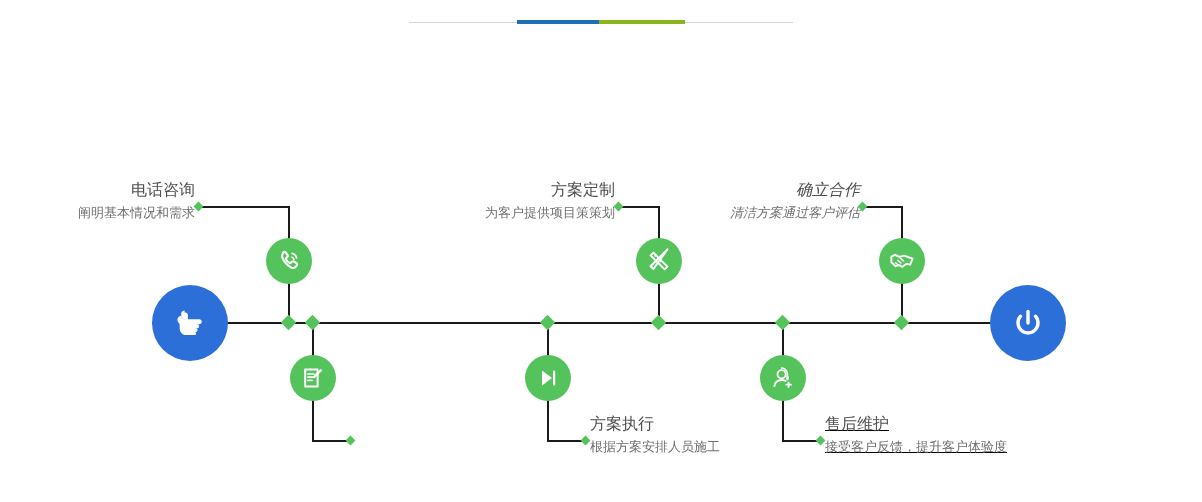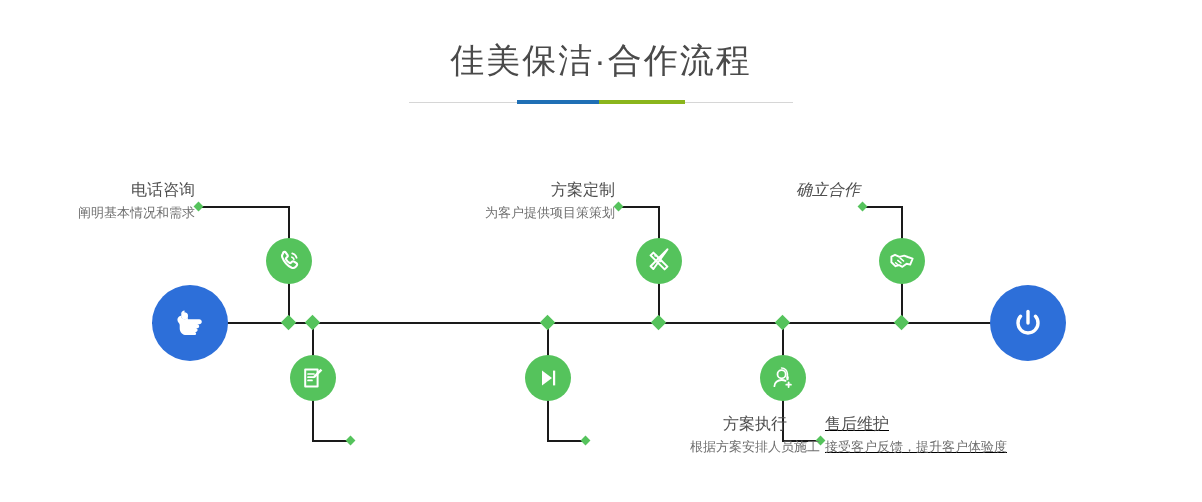--- a/index.html
+++ b/index.html
@@ -84,21 +84,20 @@
   .lbl .d{
     font-size:13px;line-height:18px;color:#6f6f6f;white-space:nowrap;margin-top:4px;
   }
   .lbl.top{text-align:right;}
   .lbl.bot{text-align:left;}
 </style>
 </head>
 <body>
 
 <div class="header">
-  <h1 class="title">佳美保洁·合作流程</h1>
   <div class="divider">
     <div class="rule"></div>
     <div class="seg-blue"></div>
     <div class="seg-green"></div>
   </div>
 </div>
 
 <div class="stage">
 
   <div class="axis"></div>
@@ -181,21 +180,21 @@
   <div class="dot" style="left:582px;top:287px;"></div>
   <div class="diamond" style="left:542px;top:167px;"></div>
   <div class="node" style="left:525px;top:205px;">
     <span>
       <svg width="28" height="28" viewBox="0 0 28 28">
         <path fill="#ffffff" d="M8 6.6l10 7.4-10 7.4z"></path>
         <rect x="19" y="6.6" width="2.2" height="14.8" fill="#ffffff"></rect>
       </svg>
     </span>
   </div>
-  <div class="lbl bot" style="left:590px;top:264px;width:330px;text-align:center;">
+  <div class="lbl bot" style="left:590px;top:264px;width:330px;">
     <div class="t">方案执行</div>
     <div class="d">根据方案安排人员施工</div>
   </div>
 
   <div class="vline" style="left:782px;top:172px;height:120px;"></div>
   <div class="hline" style="left:782px;top:290px;width:38px;"></div>
   <div class="dot" style="left:817px;top:287px;"></div>
   <div class="diamond" style="left:777px;top:167px;"></div>
   <div class="node" style="left:760px;top:205px;">
     <span>
@@ -221,15 +220,16 @@
   <div class="node" style="left:879px;top:88px;">
     <span>
       <svg width="28" height="28" viewBox="0 0 28 28">
         <path fill="none" stroke="#ffffff" stroke-width="1.9" stroke-linejoin="round" stroke-linecap="round" d="M3.4 9.6l3.6-1.8 4.4 2 4.8-1.2 3.6 1.4 4.8 1.6-2.4 6-3.6-.8-4.2 3-3.2-1.6-3.6 1-4.2-4z"></path>
         <path fill="none" stroke="#ffffff" stroke-width="1.5" stroke-linecap="round" d="M9.8 13.4l3.2 2.6M12.2 11.2l3.4 2.8M7.6 15.8l2.6 2.2"></path>
       </svg>
     </span>
   </div>
   <div class="lbl top" style="left:505px;top:30px;width:355px;font-style:italic;">
     <div class="t">确立合作</div>
+    <div class="d">清洁方案通过客户评估</div>
   </div>
 
 </div>
 
 </body></html>

